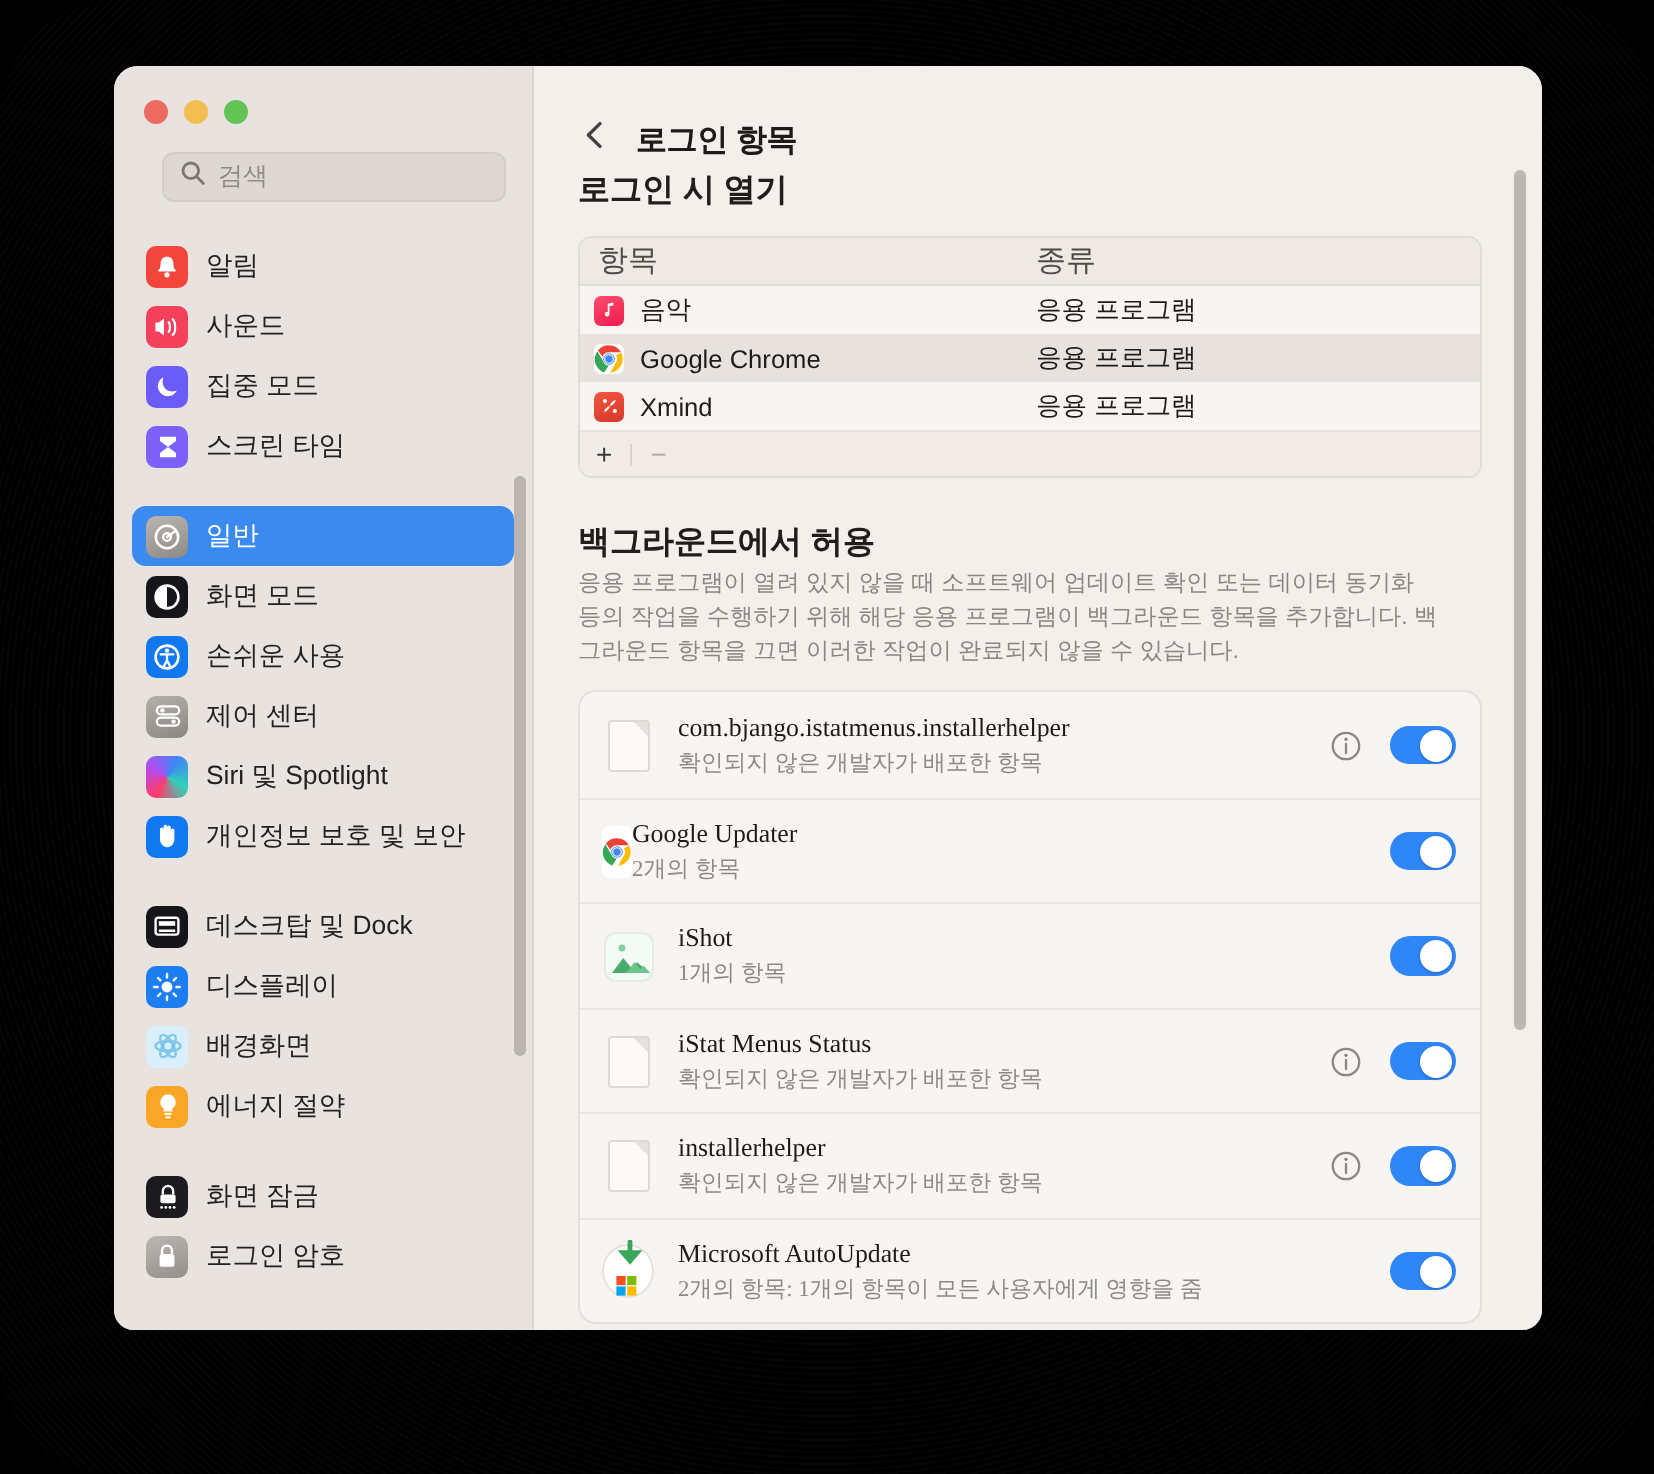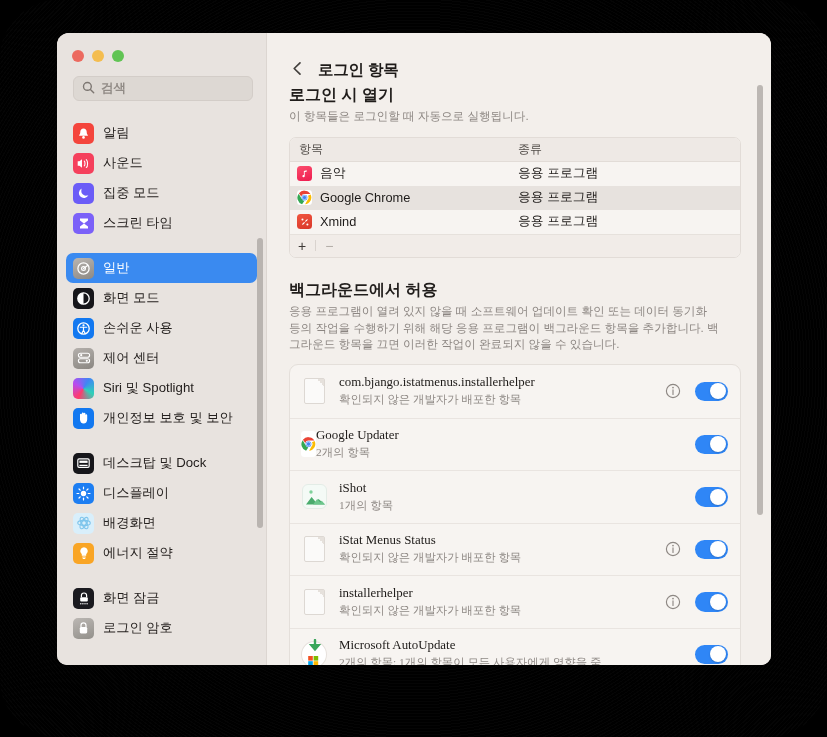--- a/index.html
+++ b/index.html
@@ -63,21 +63,21 @@
   }
   .light {
     width: 12px; height: 12px;
     border-radius: 50%;
     display: block;
   }
   .light.red    { background: #ec6a5f; }
   .light.yellow { background: #f4bd4f; }
   .light.green  { background: #61c454; }
 
-  #search-wrap { padding: 14px 13px 8px 16px; font-weight: bold; }
+  #search-wrap { padding: 14px 13px 8px 24px; }
   #search-field {
     display: flex;
     align-items: center;
     gap: 6px;
     height: 25px;
     padding: 0 8px;
     background: #ddd8d3;
     border: 1px solid #d3cdc8;
     border-radius: 6px;
   }
@@ -194,21 +194,21 @@
     border: 1px solid #e2dcd7;
     border-radius: 7px;
     overflow: hidden;
   }
   #table-head {
     display: flex;
     height: 24px;
     align-items: center;
     background: #eee9e5;
     border-bottom: 1px solid #e2dcd7;
-    font-size: 12px;
+    font-size: 15px;
     color: #504b47;
   }
   .col-item { flex: 0 0 228px; padding-left: 9px; }
   .col-kind { flex: 1 1 auto; }
 
   .lrow {
     display: flex;
     align-items: center;
     height: 24px;
     font-size: 12.8px;
@@ -559,21 +559,20 @@
             </svg>
           </span>
         </div>
         <div id="page-title">로그인 항목</div>
       </div>
 
       <div id="content-body">
 
         <div>
           <div class="section-title">로그인 시 열기</div>
-          <div class="section-desc">이 항목들은 로그인할 때 자동으로 실행됩니다.</div>
 
           <div id="login-items-card">
             <div id="table-head">
               <div class="col-item">항목</div>
               <div class="col-kind">종류</div>
             </div>
             <div id="login-rows">
                 <div class="lrow">
                   <div class="lrow-name">
                     <div class="app-ic" style="background:linear-gradient(160deg,#fb4e6d,#ee1b4f);width:15px;height:15px">

